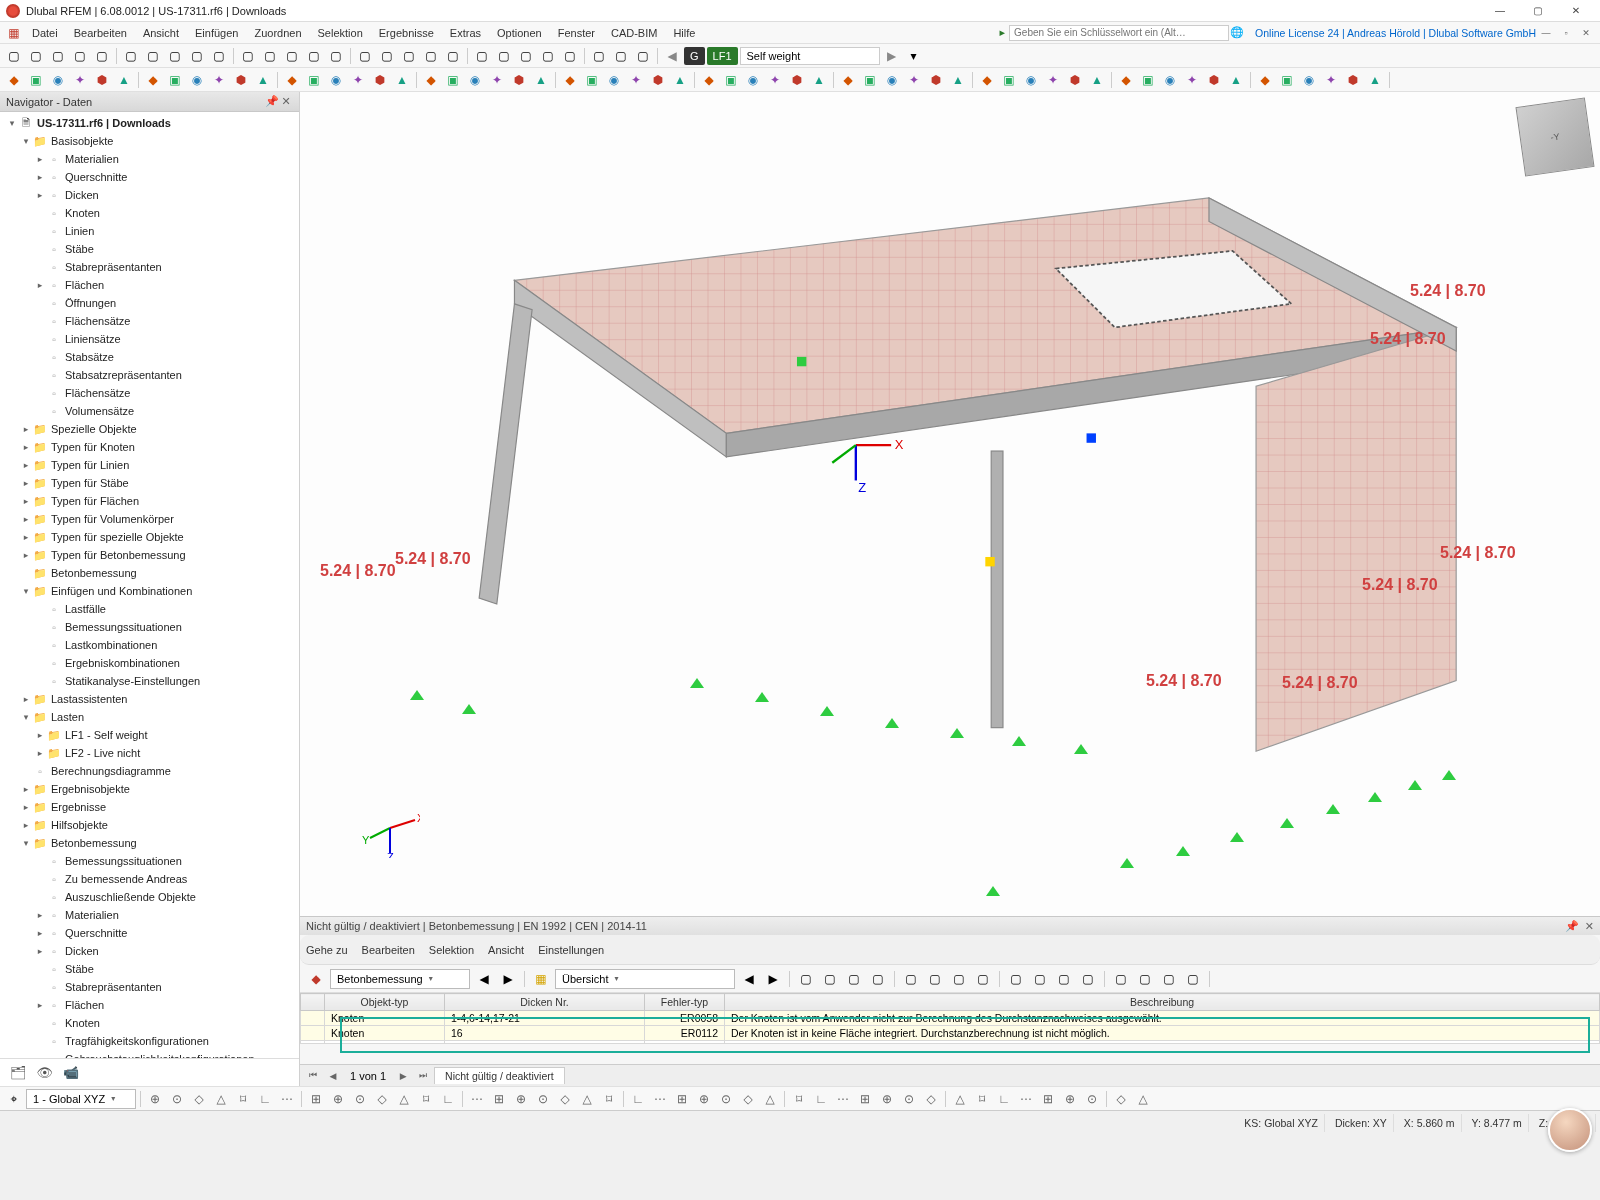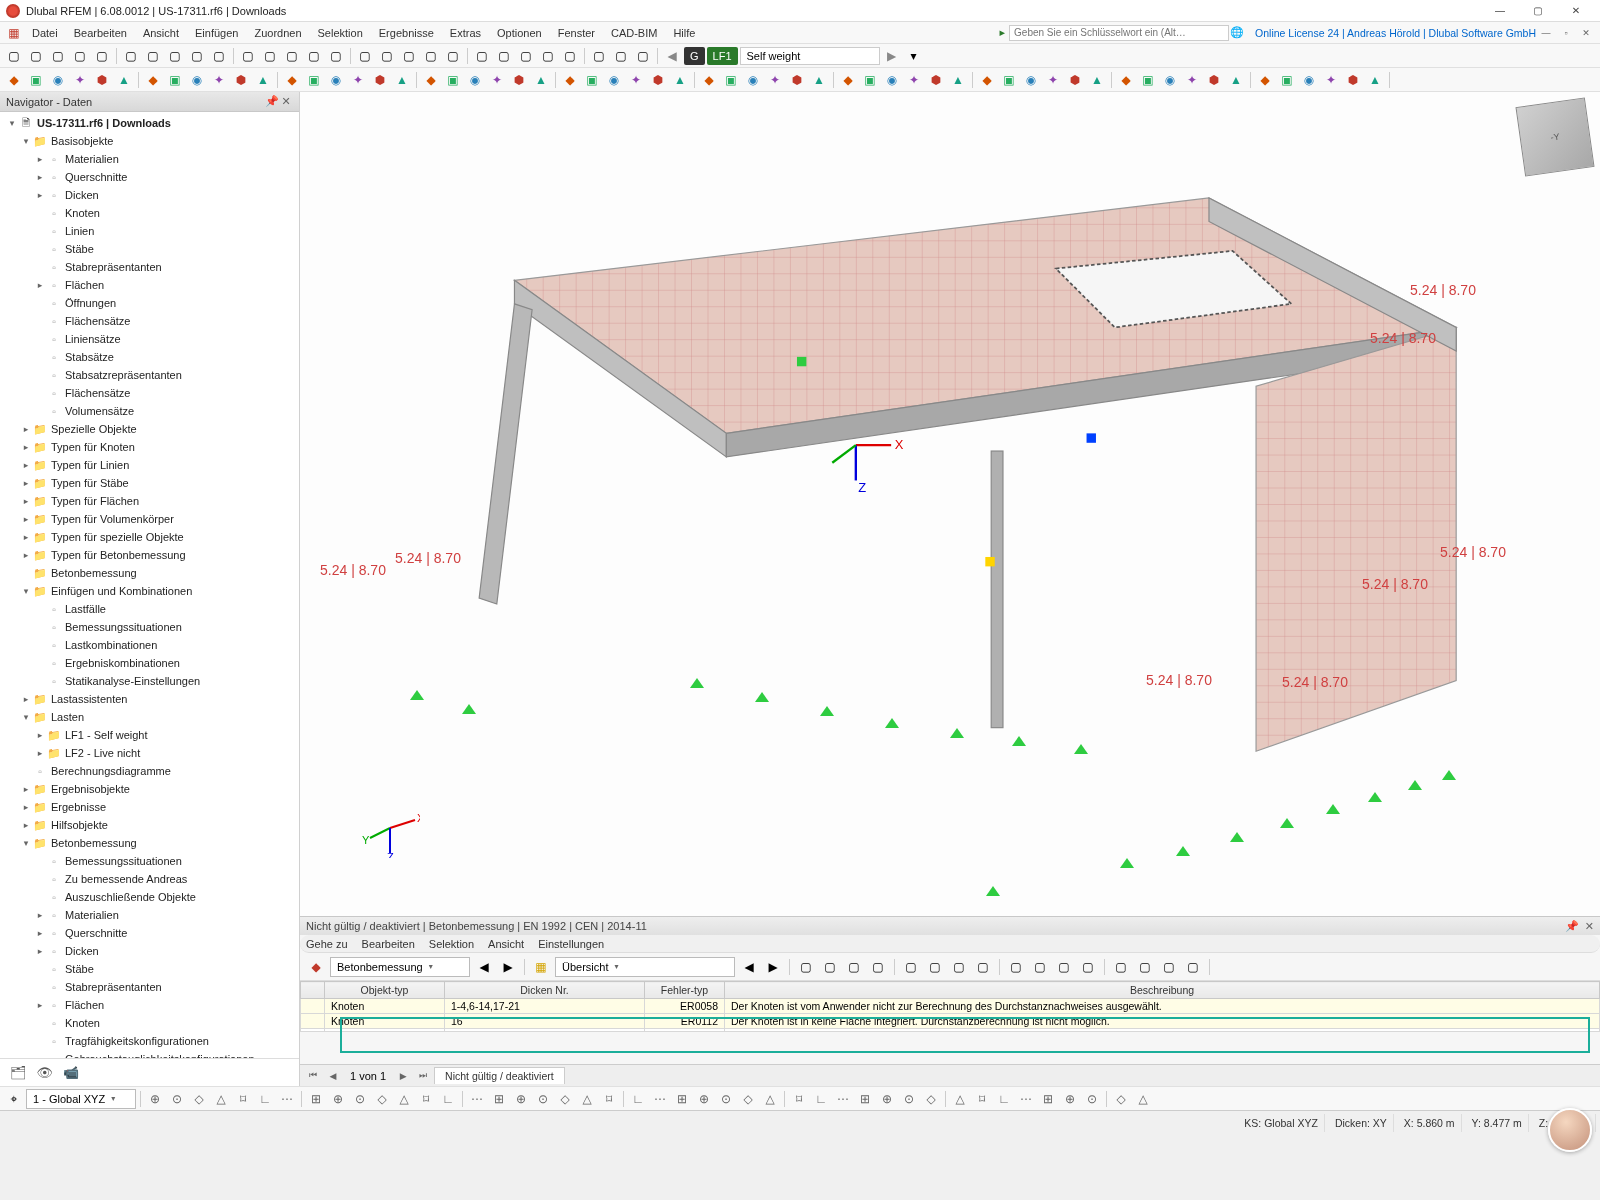--- a/index.html
+++ b/index.html
@@ -44,27 +44,27 @@
 .tn .lbl { color: #222; }
 .tn.bold .lbl { font-weight: 600; }
 .indent-0 { padding-left: 4px; } .indent-1 { padding-left: 18px; } .indent-2 { padding-left: 32px; }
 
 .nav-footer { height: 28px; border-top: 1px solid #ddd; display: flex; align-items: center; gap: 10px; padding: 0 10px; }
 .nav-footer span { color: #555; font-size: 13px; }
 
 .viewport { flex: 1; position: relative; background: #fdfdfd; display: flex; flex-direction: column; }
 .model-area { flex: 1; position: relative; overflow: hidden; }
 .navcube { position: absolute; top: 10px; right: 10px; width: 70px; height: 70px; background: linear-gradient(135deg,#d0d0d0,#a8a8a8); border: 1px solid #888; transform: rotate(-8deg); display: flex; align-items: center; justify-content: center; color: #555; font-size: 9px; }
-.annot { position: absolute; font-size: 14px; color: #d04040; }
+.annot { position: absolute; font-size: 16px; color: #d04040; font-weight: bold; }
 .support { position: absolute; width: 14px; height: 10px; background: #2ecc40; clip-path: polygon(50% 0,100% 100%,0 100%); }
 
 .bottom-panel { height: 170px; border-top: 1px solid #c8c8c8; background: #f6f6f6; display: flex; flex-direction: column; position: relative; }
 .bp-title { height: 18px; display: flex; align-items: center; padding: 0 6px; background: linear-gradient(#eee,#e0e0e0); font-size: 11px; color: #444; }
 .bp-title .sp { flex: 1; }
-.bp-menu { height: 18px; display: flex; align-items: center; padding: 0 6px; gap: 14px; color: #333; background: #f0f0f0; border-bottom: 1px solid #ddd; border-radius: 9px; }
+.bp-menu { height: 30px; display: flex; align-items: center; padding: 0 6px; gap: 14px; color: #333; background: #f0f0f0; border-bottom: 1px solid #ddd; border-radius: 9px; }
 .bp-menu span { font-size: 11px; }
 .bp-toolbar { height: 28px; display: flex; align-items: center; padding: 0 6px; gap: 4px; background: #f6f6f6; border-bottom: 1px solid #ddd; }
 .bp-combo { height: 20px; background: #fff; border: 1px solid #bbb; padding: 0 6px; display: flex; align-items: center; min-width: 140px; gap: 6px; }
 .bp-combo .dd { color: #666; font-size: 8px; }
 .bp-table { flex: 1; overflow: auto; }
 .bp-table table { width: 100%; border-collapse: collapse; }
 .bp-table th { background: linear-gradient(#f4f4f4,#e8e8e8); border: 1px solid #c8c8c8; padding: 2px 6px; font-weight: normal; color: #333; font-size: 10.5px; text-align: center; }
 .bp-table td { border: 1px solid #d8d8d8; padding: 1px 6px; background: #fff; font-size: 10.5px; }
 .bp-table tr.hl td { background: #fffde6; }
 .bp-hl-frame { position: absolute; border: 2px solid #1cae9a; pointer-events: none; }

